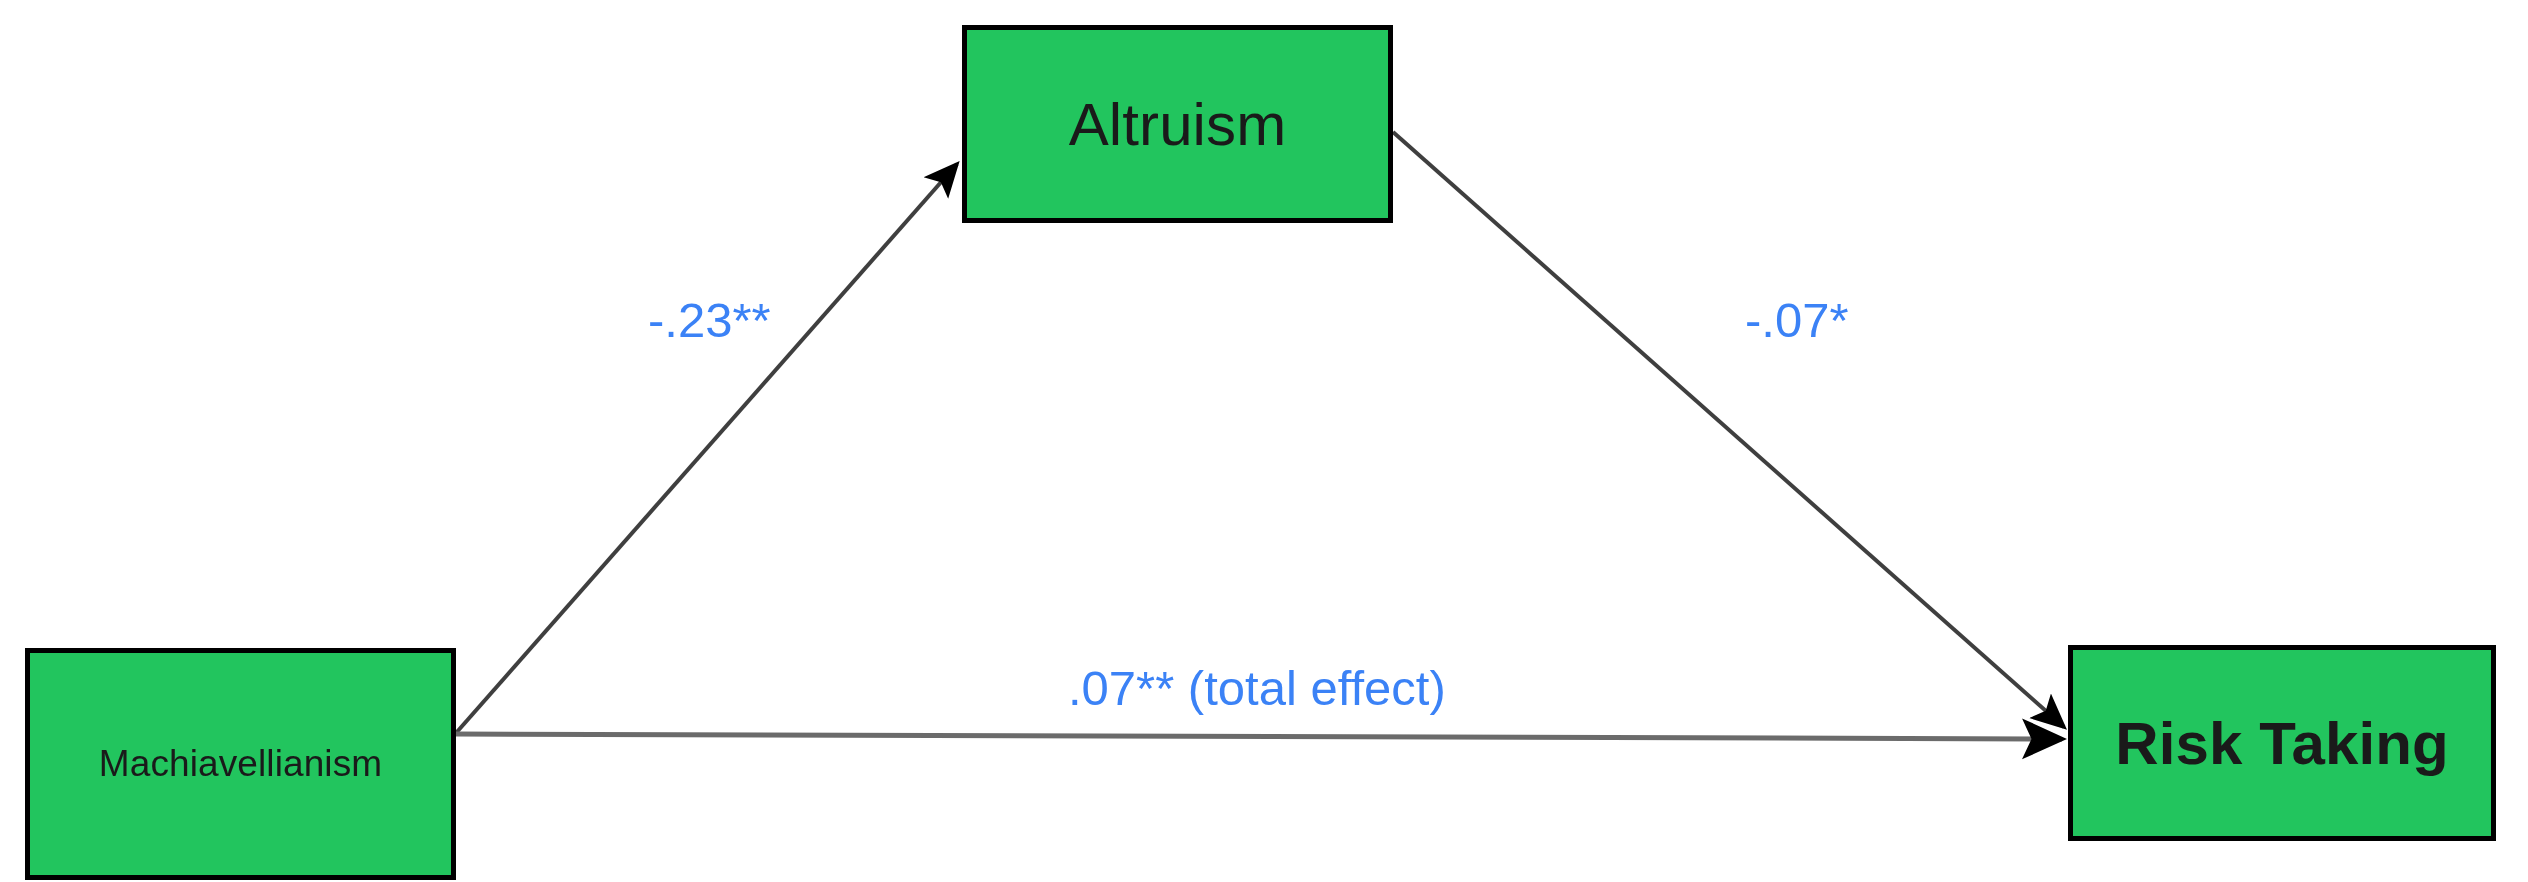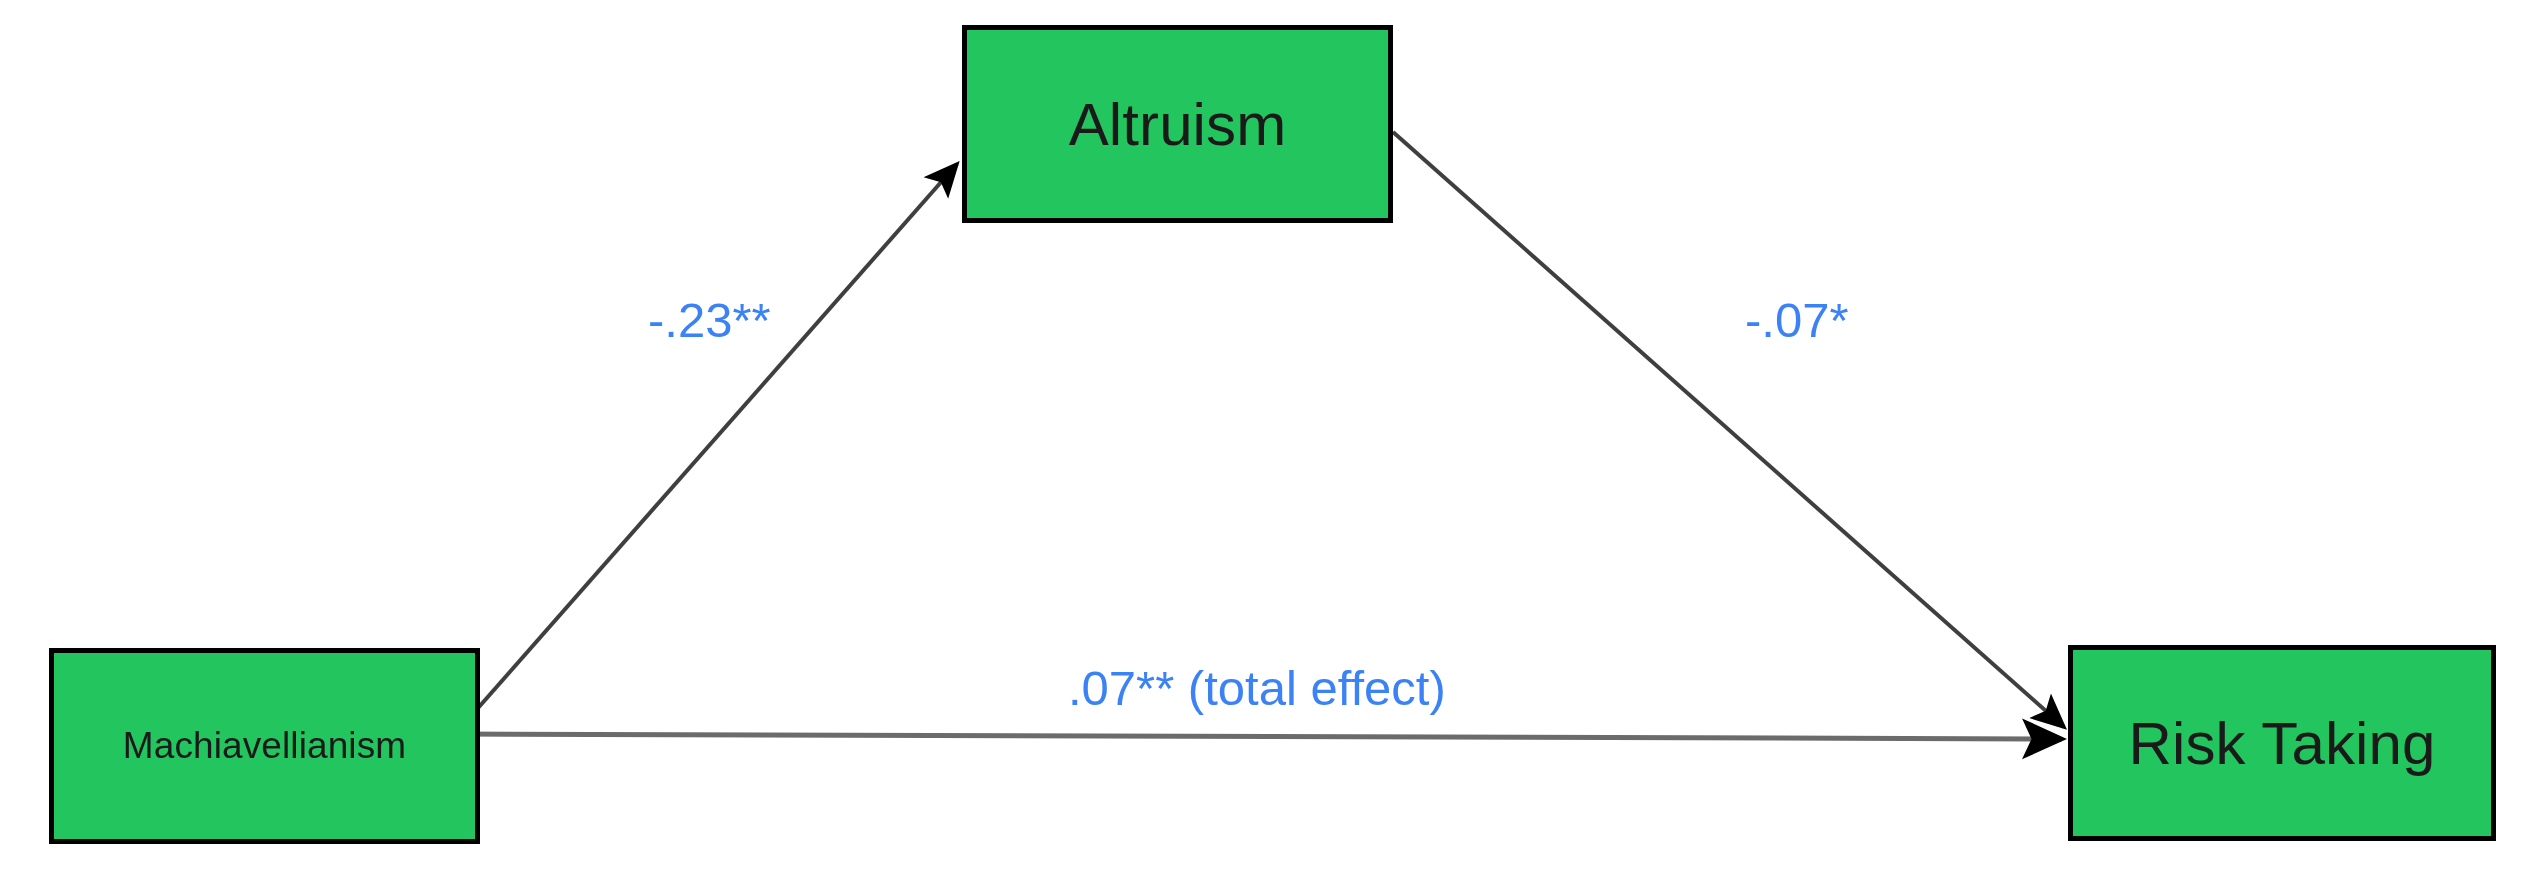--- a/index.html
+++ b/index.html
@@ -40,22 +40,21 @@
     display: block;
     line-height: 1.05;
     letter-spacing: 0.1px;
     color: #1a1a1a;
     white-space: nowrap;
   }
   #node-machiavellianism {
     left: 25px;
     top: 648px;
     width: 431px;
-    height: 196px;
-    margin-left: 24px;
+    height: 232px;
   }
   #node-machiavellianism .node-label {
     font-size: 37px;
   }
   #node-altruism {
     left: 962px;
     top: 25px;
     width: 431px;
     height: 198px;
   }
@@ -63,20 +62,21 @@
     font-size: 60px;
   }
   #node-risktaking {
     left: 2068px;
     top: 645px;
     width: 428px;
     height: 196px;
   }
   #node-risktaking .node-label {
     font-size: 60px;
+    font-weight: bold;
   }
   .edge-label {
     position: absolute;
     white-space: nowrap;
     color: #3b82f6;
     line-height: 1;
   }
   #label-a-path {
     left: 648px;
     top: 296px;

